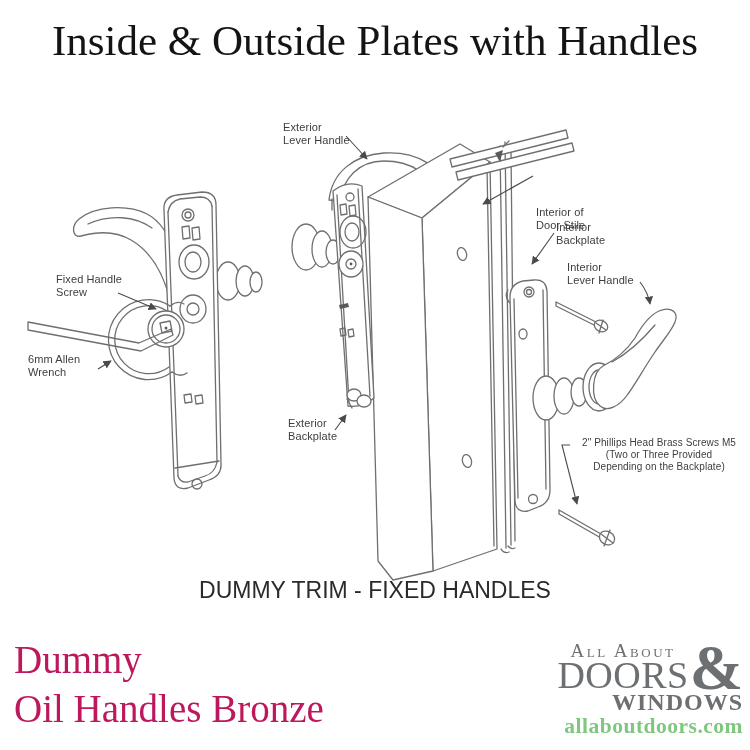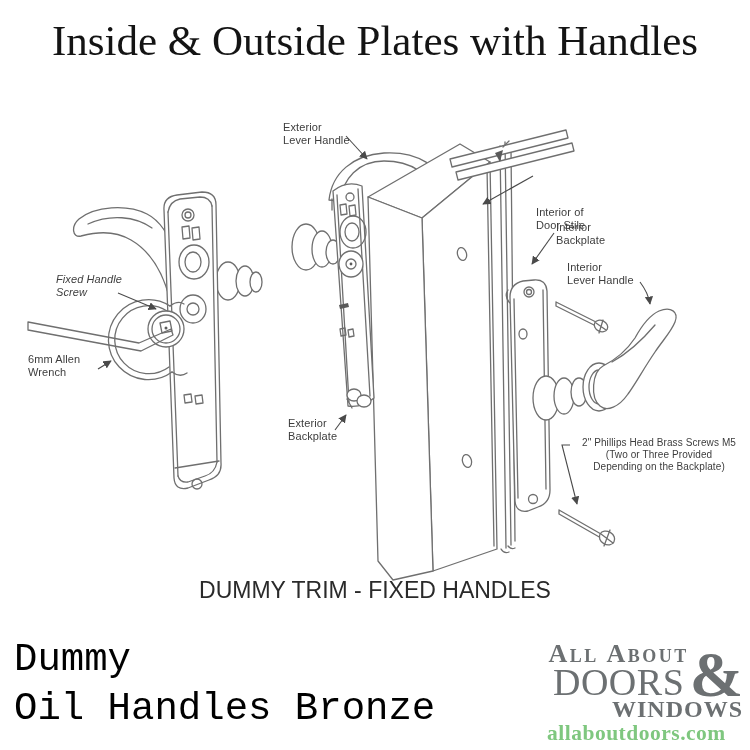--- a/index.html
+++ b/index.html
@@ -14,36 +14,36 @@
   svg.diagram{position:absolute;left:0;top:0;}
 
   .dlabel{position:absolute;font-size:11px;line-height:1.18;color:#3d3d3d;
           white-space:pre-line;letter-spacing:0.1px;}
   .dlabel.center{text-align:center;}
   .dlabel.small{font-size:10px;}
 
   .caption{position:absolute;left:0;top:577px;width:750px;text-align:center;
            font-size:23px;color:#2a2a2a;letter-spacing:0px;font-weight:400;}
 
-  .product{position:absolute;left:14px;top:636px;font-family:Liberation Mono, monospace;
-           color:#000000;}
+  .product{position:absolute;left:14px;top:636px;font-family:Liberation Serif, serif;
+           color:#be185d;}
   .product .name{font-size:39px;line-height:1.25;}
   .product .finish{font-size:39px;line-height:1.25;}
 
   .logo{position:absolute;right:7px;top:641px;width:196px;color:#6c7072;
         font-family:"Liberation Serif", serif;}
   .logo-top{display:flex;justify-content:flex-end;align-items:flex-end;}
   .logo-left{text-align:center;}
-  .logo-allabout{font-size:26px;letter-spacing:2.5px;line-height:1;font-variant:small-caps;
-                 font-weight:700;}
+  .logo-allabout{font-size:19px;letter-spacing:2.5px;line-height:1;font-variant:small-caps;
+                 font-weight:400;}
   .logo-doors{font-size:38px;font-weight:400;line-height:0.82;letter-spacing:0.5px;}
   .logo-amp{font-size:64px;line-height:0.72;font-weight:700;margin-left:1px;}
   .logo-windows{font-size:24px;font-weight:700;line-height:0.85;letter-spacing:1px;
                 text-align:right;margin-top:1px;}
-  .logo-site{font-size:21.5px;font-weight:700;color:#7fc77f;
+  .logo-site{font-size:21.5px;font-weight:700;color:#7fc77f;text-align:right;
              line-height:1;margin-top:3px;letter-spacing:0.5px;}
 
   .ln{fill:none;stroke:#6f6f6f;stroke-width:1.3;stroke-linecap:round;stroke-linejoin:round;}
   .fc{fill:#ffffff;stroke:#6f6f6f;stroke-width:1.3;stroke-linejoin:round;}
   .dk{fill:#5a5a5a;stroke:none;}
   .ld{fill:none;stroke:#4a4a4a;stroke-width:1.1;}
 </style>
 </head>
 <body>
 
@@ -172,21 +172,21 @@
   </svg>
 
   <div class="dlabel" style="left:283px;top:121px;">Exterior
 Lever Handle</div>
   <div class="dlabel" style="left:536px;top:166px;margin-top:40px;">Interior of
 Door Stile</div>
   <div class="dlabel" style="left:556px;top:221px;">Interior
 Backplate</div>
   <div class="dlabel" style="left:567px;top:261px;">Interior
 Lever Handle</div>
-  <div class="dlabel" style="left:56px;top:273px;font-style:italic;">Fixed Handle
+  <div class="dlabel" style="left:56px;top:273px;">Fixed Handle
 Screw</div>
   <div class="dlabel" style="left:28px;top:353px;">6mm Allen
 Wrench</div>
   <div class="dlabel" style="left:288px;top:417px;">Exterior
 Backplate</div>
   <div class="dlabel small center" style="left:568px;top:437px;width:182px;">2" Phillips Head Brass Screws M5
 (Two or Three Provided
 Depending on the Backplate)</div>
 
   <div class="caption">DUMMY TRIM - FIXED HANDLES</div>

